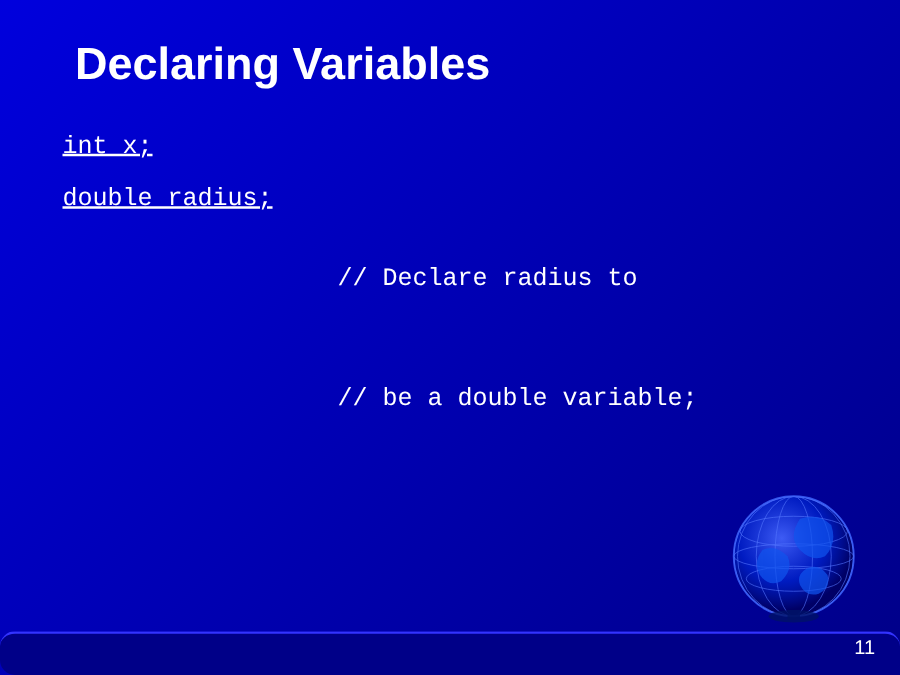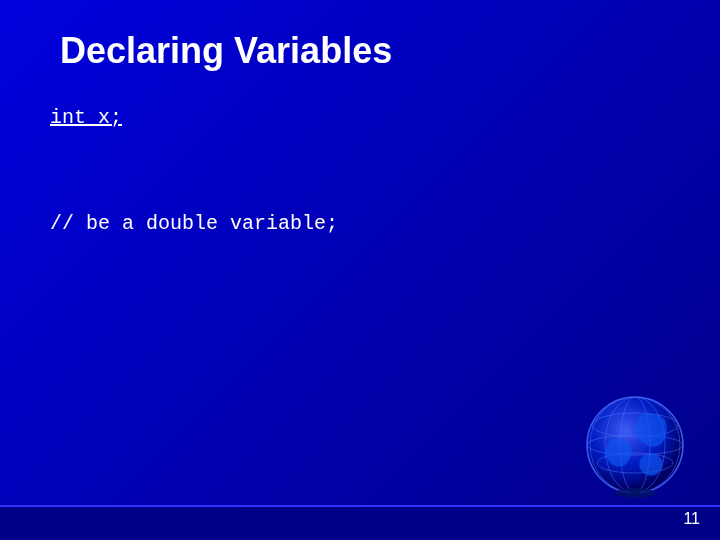--- a/index.html
+++ b/index.html
@@ -68,20 +68,21 @@
     }
 
     .bottom-bar {
       position: absolute;
       bottom: 0;
       left: 0;
       width: 100%;
       height: 35px;
       background-color: #000088;
       border-top: 2px solid #3333ff;
+      border-radius: 12px;
     }
 
     
     .globe {
       position: absolute;
       bottom: 40px;
       right: 30px;
       width: 110px;
       height: 110px;
     }
@@ -97,21 +98,23 @@
 <div class="slide">
   <h1 class="title">Declaring Variables</h1>
 
   <div class="code-block">
 
     <div class="code-row">
       <span class="code-left">int x;</span>
     </div>
 
     <div class="code-row">
+      <span class="code-left">double radius;</span>
       <span class="code-right">
+        <span class="code-right-line">// Declare radius to</span>
         <span class="code-right-line">// be a double variable;</span>
       </span>
     </div>
 
   </div>
 
   <div class="globe">
     <svg viewBox="0 0 110 110" xmlns="http://www.w3.org/2000/svg">
       <defs>
         <radialGradient id="globeGrad" cx="40%" cy="35%" r="60%">

